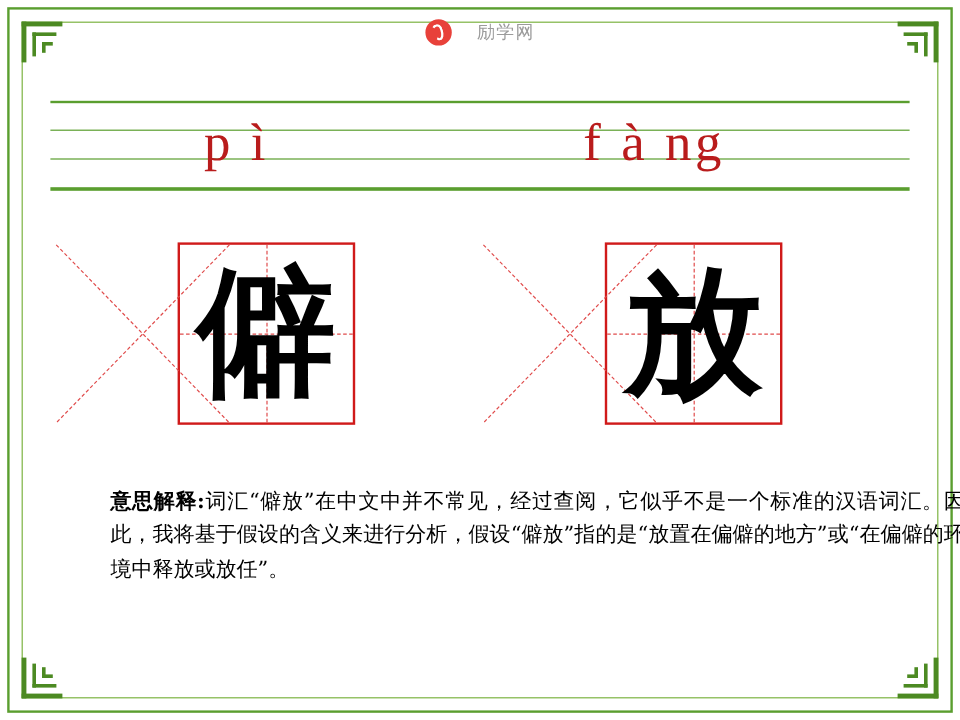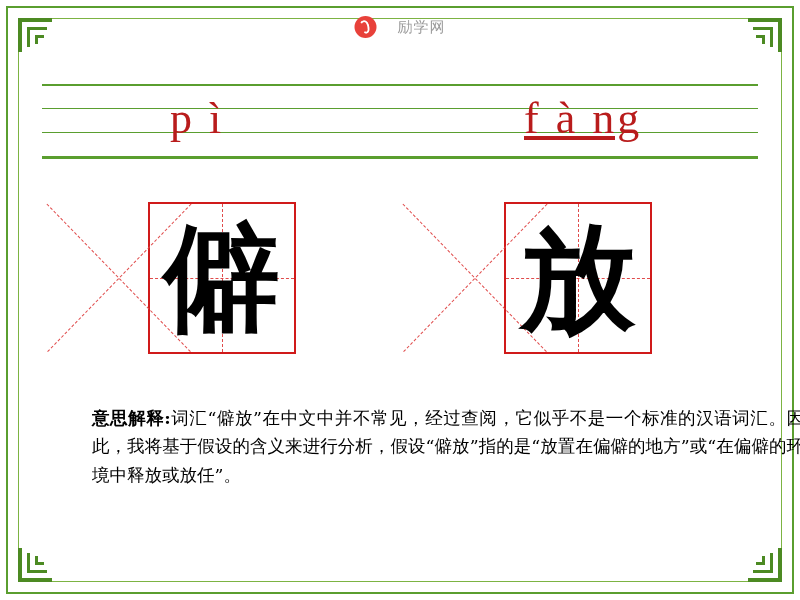--- a/index.html
+++ b/index.html
@@ -120,21 +120,21 @@
     top: -2px;
     height: 74px;
     line-height: 74px;
     font-family: "Liberation Serif", serif;
     font-size: 44px;
     color: #b91c1c;
     letter-spacing: 3px;
     white-space: nowrap;
   }
   .pinyin-syllable.s0 { left: 128px; }
-  .pinyin-syllable.s1 { left: 482px; text-decoration: underline; }
+  .pinyin-syllable.s1 { left: 444px; }
 
   
   .char-grid {
     position: absolute;
     width: 148px;
     height: 152px;
     border: 2px solid #d01a1a;
     box-sizing: border-box;
     background: #ffffff;
   }

